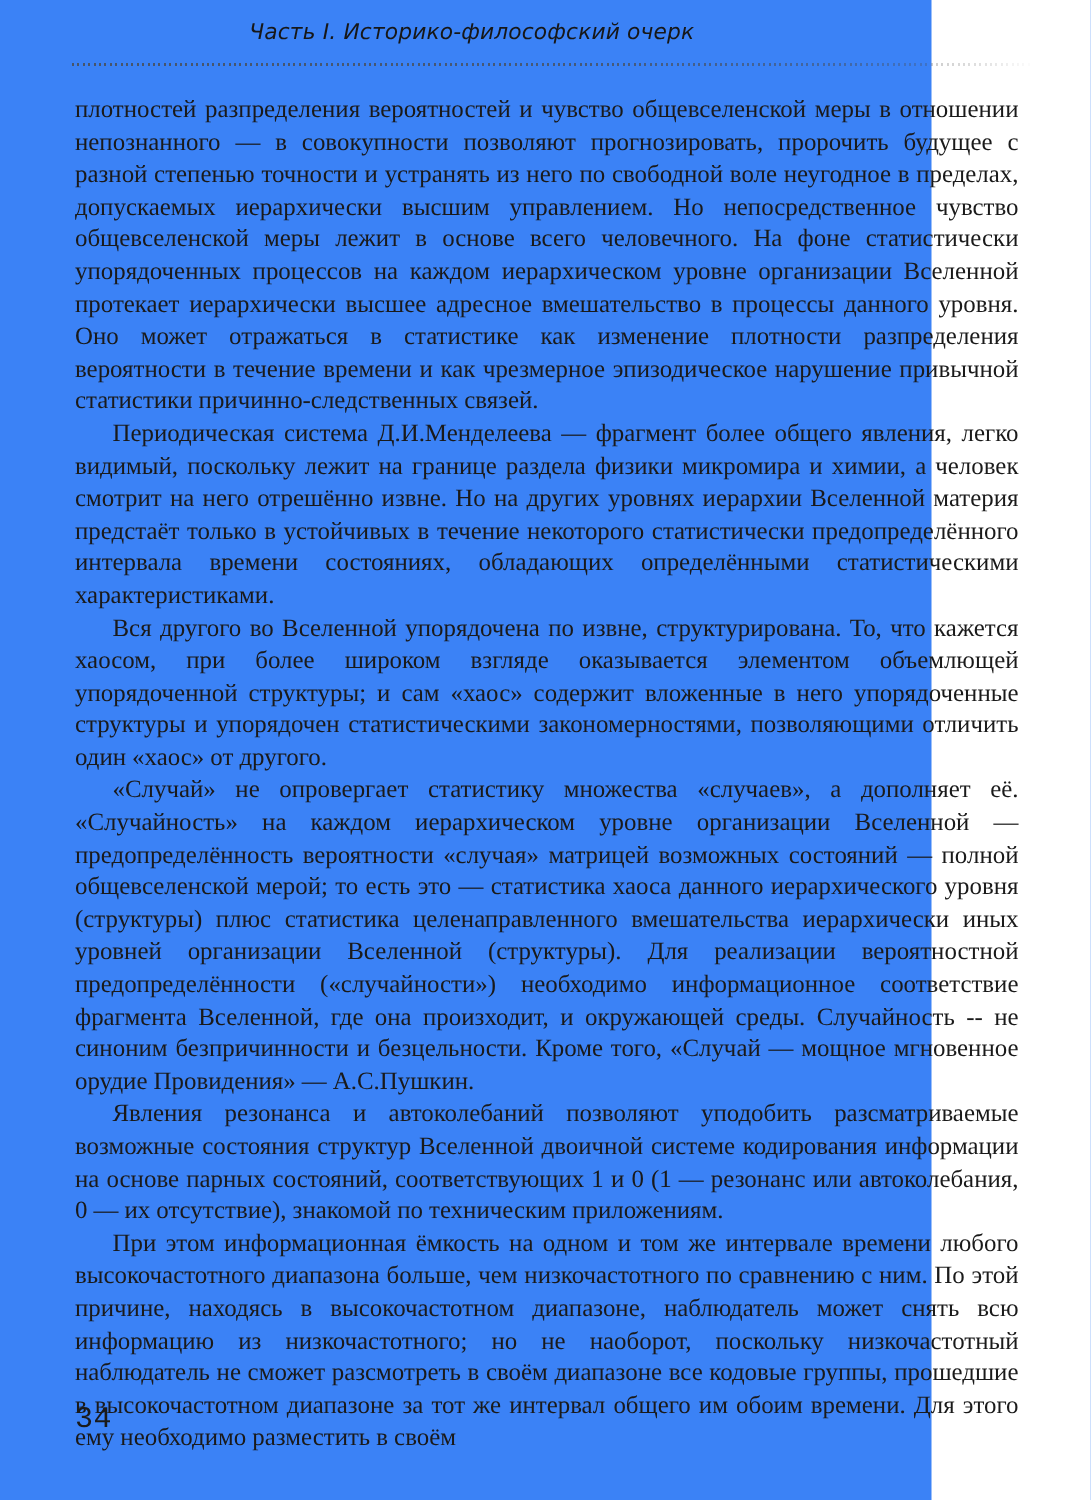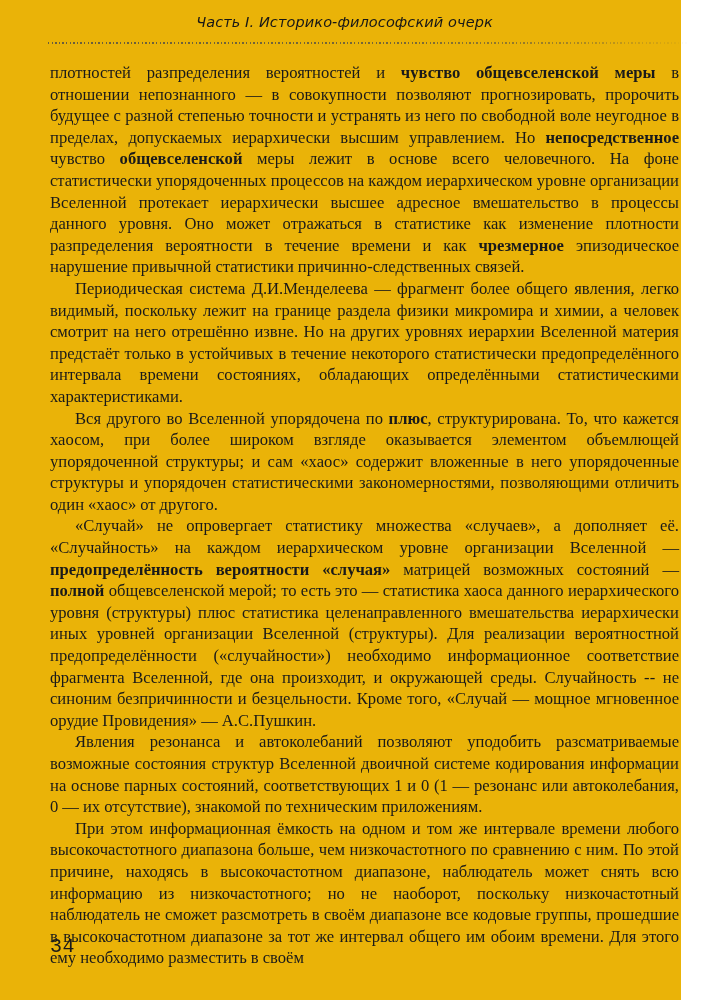--- a/index.html
+++ b/index.html
@@ -11,23 +11,23 @@
     width: 727px;
     height: 1000px;
     overflow: hidden;
     font-family: "Liberation Serif", "DejaVu Serif", serif;
     color: #1a1a1a;
     position: relative;
   }
 
   .page {
     position: relative;
-    width: 681px;
+    width: 621px;
     height: 1000px;
-    background: #eab308;
+    background: #3b82f6;
   }
 
   
   .running-head {
     position: absolute;
     top: 14px;
     left: 48px;
     right: 40px;
     text-align: center;
     font-family: "DejaVu Sans", "Liberation Sans", sans-serif;
@@ -82,21 +82,21 @@
     text-indent: 25px;
     hyphens: manual;
     word-spacing: -0.1px;
   }
 
   .para.no-indent {
     text-indent: 0;
   }
 
   .para b {
-    font-weight: 700;
+    font-weight: 400;
   }
 
   
   .folio {
     position: absolute;
     left: 50px;
     top: 935px;
     font-family: Liberation Mono, monospace;
     font-size: 20px;
     color: #1a1a1a;
@@ -108,21 +108,21 @@
 
 <div class="page">
 
   <div class="running-head">Часть I. Историко-философский очерк</div>
 
   <div class="head-rule"></div>
 
   <div class="body-text" id="body-text">
       <p class="para no-indent"><span>плотностей разпределения вероятностей и </span><b>чувство общевселенской меры</b><span> в отношении непознанного — в совокупности позволяют прогнозировать, пророчить будущее с разной степенью точности и устранять из него по свободной воле неугодное в пределах, допускаемых иерархически высшим управлением. Но </span><b>непосредственное</b><span> чувство </span><b>общевселенской</b><span> меры лежит в основе всего человечного. На фоне статистически упорядоченных процессов на каждом иерархическом уровне организации Вселенной протекает иерархически высшее адресное вмешательство в процессы данного уровня. Оно может отражаться в статистике как изменение плотности разпределения вероятности в течение времени и как </span><b>чрезмерное</b><span> эпизодическое нарушение привычной статистики причинно-следственных связей.</span></p>
       <p class="para"><span>Периодическая система Д.И.Менделеева — фрагмент более общего явления, легко видимый, поскольку лежит на границе раздела физики микромира и химии, а человек смотрит на него отрешённо извне. Но на других уровнях иерархии Вселенной материя предстаёт только в устойчивых в течение некоторого статистически предопределённого интервала времени состояниях, обладающих определёнными статистическими характеристиками.</span></p>
-      <p class="para"><span>Вся другого во Вселенной упорядочена по </span><b>плюс</b><span>, структурирована. То, что кажется хаосом, при более широком взгляде оказывается элементом объемлющей упорядоченной структуры; и сам «хаос» содержит вложенные в него упорядоченные структуры и упорядочен статистическими закономерностями, позволяющими отличить один «хаос» от другого.</span></p>
+      <p class="para"><span>Вся другого во Вселенной упорядочена по </span><b>извне</b><span>, структурирована. То, что кажется хаосом, при более широком взгляде оказывается элементом объемлющей упорядоченной структуры; и сам «хаос» содержит вложенные в него упорядоченные структуры и упорядочен статистическими закономерностями, позволяющими отличить один «хаос» от другого.</span></p>
       <p class="para"><span>«Случай» не опровергает статистику множества «случаев», а дополняет её. «Случайность» на каждом иерархическом уровне организации Вселенной — </span><b>предопределённость вероятности «случая»</b><span> матрицей возможных состояний — </span><b>полной</b><span> общевселенской мерой; то есть это — статистика хаоса данного иерархического уровня (структуры) плюс статистика целенаправленного вмешательства иерархически иных уровней организации Вселенной (структуры). Для реализации вероятностной предопределённости («случайности») необходимо информационное соответствие фрагмента Вселенной, где она произходит, и окружающей среды. Случайность -- не синоним безпричинности и безцельности. Кроме того, «Случай — мощное мгновенное орудие Провидения» — А.С.Пушкин.</span></p>
       <p class="para"><span>Явления резонанса и автоколебаний позволяют уподобить разсматриваемые возможные состояния структур Вселенной двоичной системе кодирования информации на основе парных состояний, соответствующих 1 и 0 (1 — резонанс или автоколебания, 0 — их отсутствие), знакомой по техническим приложениям.</span></p>
       <p class="para"><span>При этом информационная ёмкость на одном и том же интервале времени любого высокочастотного диапазона больше, чем низкочастотного по сравнению с ним. По этой причине, находясь в высокочастотном диапазоне, наблюдатель может снять всю информацию из низкочастотного; но не наоборот, поскольку низкочастотный наблюдатель не сможет разсмотреть в своём диапазоне все кодовые группы, прошедшие в высокочастотном диапазоне за тот же интервал общего им обоим времени. Для этого ему необходимо разместить в своём</span></p>
     </div>
 
   <div class="folio">34</div>
 
 </div>
 
 </body></html>

